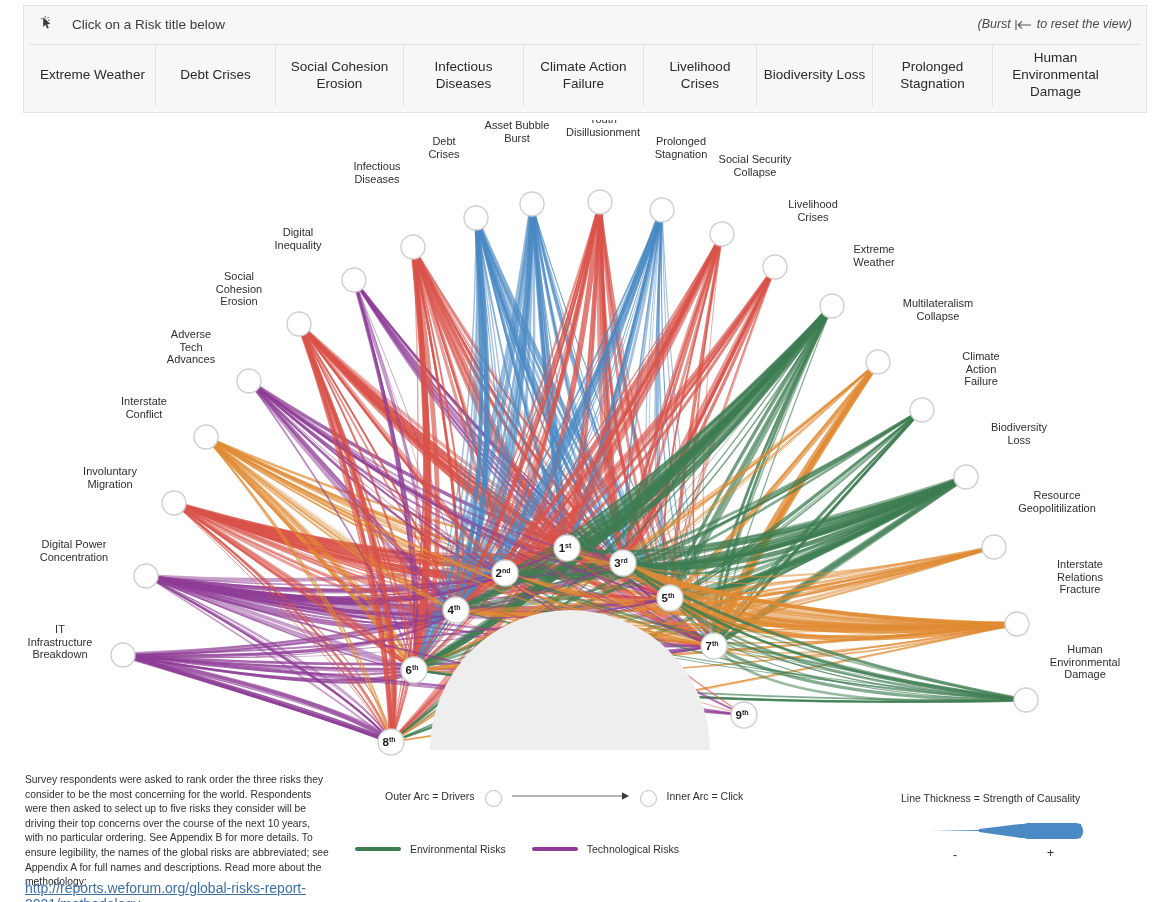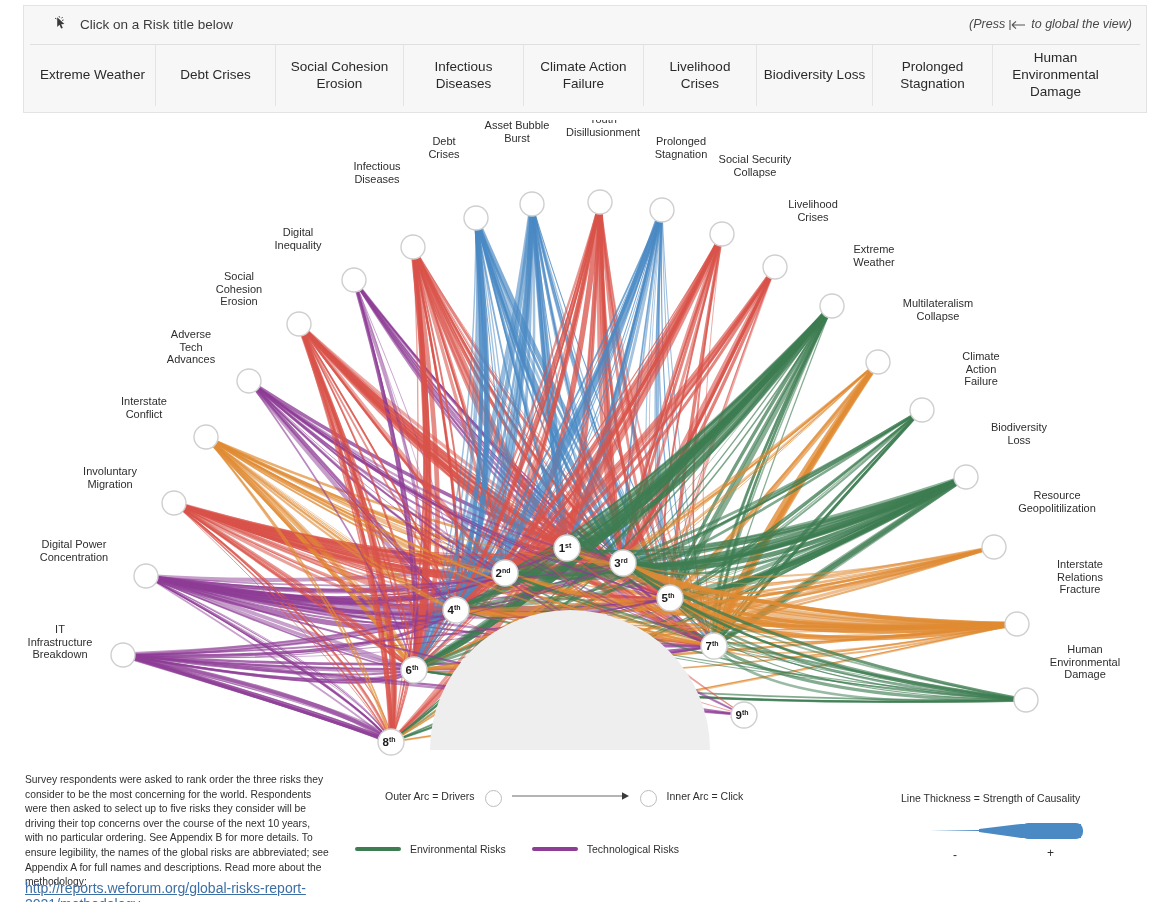--- a/index.html
+++ b/index.html
@@ -16,23 +16,23 @@
   .header{
     position:absolute;left:23px;top:5px;width:1124px;height:108px;
     background:#f7f7f7;
     border:1px solid #e3e3e3;
     box-sizing:border-box;
   }
   .hdr-top{
     position:relative;height:38px;
   }
   .hint{
-    position:absolute;left:30px;top:10px;
+    position:absolute;left:16px;top:10px;
     font-size:13.5px;color:#3b3b3b;
-    display:flex;align-items:center;gap:12px;
+    display:flex;align-items:center;gap:18px;
   }
   .cursor-icon{display:inline-block;width:14px;height:16px;position:relative;top:-1px;}
   .reset-hint{
     position:absolute;right:14px;top:11px;
     font-size:12.5px;font-style:italic;color:#4a4a4a;
     display:flex;align-items:center;gap:4px;
   }
   .reset-arrow{display:inline-block;width:18px;height:12px;position:relative;top:1px;}
 
   .tabs{
@@ -123,28 +123,28 @@
     <div class="hint">
       <span class="cursor-icon">
         <svg width="14" height="16" viewBox="0 0 14 16">
           <path d="M3.2,2.2 L3.2,12.0 L5.5,9.8 L7.1,13.6 L8.8,12.9 L7.2,9.2 L10.4,9.0 Z" fill="#3a3a3a"></path>
           <path d="M5.0,1.1 L5.7,2.6 M8.6,2.0 L7.6,3.3 M9.6,5.0 L8.0,5.4 M1.0,3.2 L2.5,3.9" stroke="#3a3a3a" stroke-width="0.9" fill="none"></path>
         </svg>
       </span>
       <span>Click on a Risk title below</span>
     </div>
     <div class="reset-hint">
-      <span>(Press</span>
+      <span>(Burst</span>
       <span class="reset-arrow">
         <svg width="18" height="12" viewBox="0 0 18 12">
           <path d="M1,1 L1,11" stroke="#555" stroke-width="1.1"></path>
           <path d="M3,6 L16,6 M3,6 L7,2.3 M3,6 L7,9.7" stroke="#555" stroke-width="1.1" fill="none"></path>
         </svg>
       </span>
-      <span>to global the view)</span>
+      <span>to reset the view)</span>
     </div>
   </div>
   <div class="tabs" id="tabs">
       <div class="tab" style="width: 126px;">Extreme Weather</div>
       <div class="tab" style="width: 120px;">Debt Crises</div>
       <div class="tab" style="width: 128px;">Social Cohesion Erosion</div>
       <div class="tab" style="width: 120px;">Infectious Diseases</div>
       <div class="tab" style="width: 120px;">Climate Action Failure</div>
       <div class="tab" style="width: 113px;">Livelihood Crises</div>
       <div class="tab" style="width: 116px;">Biodiversity Loss</div>

